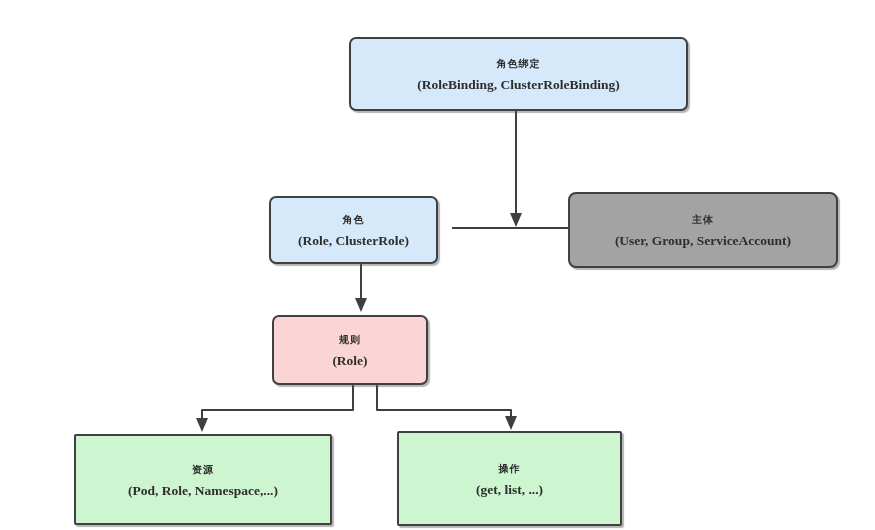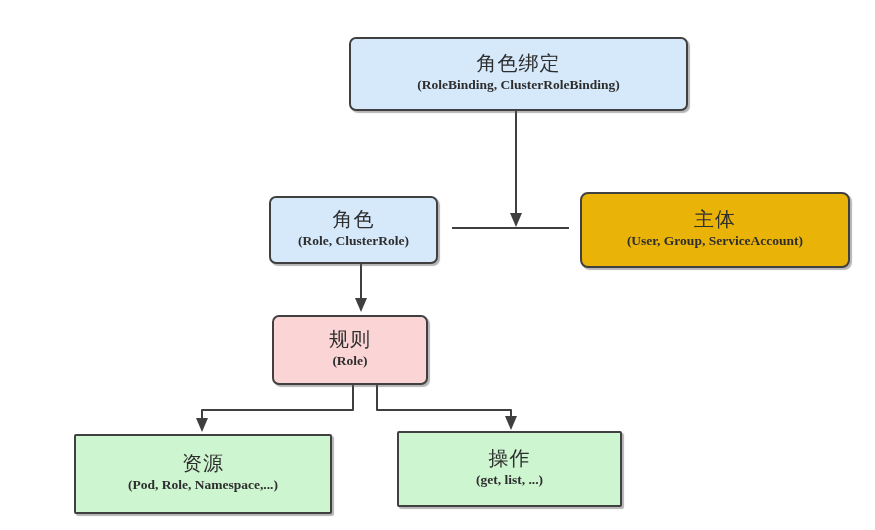--- a/index.html
+++ b/index.html
@@ -32,39 +32,39 @@
     display: flex;
     flex-direction: column;
     justify-content: center;
     align-items: center;
     text-align: center;
     color: #2e2e2e;
     font-weight: bold;
     box-shadow: 2px 2px 1px rgba(90, 90, 90, 0.45);
   }
   .node .title {
-    font-size: 20px;
+    font-size: 10px;
     line-height: 21px;
     font-family: "DejaVu Sans", "Liberation Sans", sans-serif;
-    font-weight: normal;
+    font-weight: bold;
     letter-spacing: 1px;
   }
   .node .subtitle {
     font-size: 13.5px;
     line-height: 21px;
     font-family: Liberation Serif, serif;
     font-weight: bold;
     white-space: nowrap;
   }
   .node-role-binding { left: 349px; top: 37px;  width: 339px; height: 74px; background: #d6e9fb; border-radius: 7px; }
   .node-role         { left: 269px; top: 196px; width: 169px; height: 68px; background: #d6e9fb; border-radius: 7px; }
-  .node-subject      { left: 568px; top: 192px; width: 270px; height: 76px; background: #eab308; border-radius: 8px; margin-left: 12px; }
+  .node-subject      { left: 568px; top: 192px; width: 270px; height: 76px; background: #a3a3a3; border-radius: 8px; }
   .node-rule         { left: 272px; top: 315px; width: 156px; height: 70px; background: #fbd5d5; border-radius: 7px; }
-  .node-resource     { left: 74px;  top: 434px; width: 258px; height: 80px; background: #cdf5d0; border-radius: 2px; }
-  .node-action       { left: 397px; top: 431px; width: 225px; height: 76px; background: #cdf5d0; border-radius: 2px; }
+  .node-resource     { left: 74px;  top: 434px; width: 258px; height: 91px; background: #cdf5d0; border-radius: 2px; }
+  .node-action       { left: 397px; top: 431px; width: 225px; height: 95px; background: #cdf5d0; border-radius: 2px; }
 </style>
 </head>
 <body>
 
 <div class="canvas">
 
   <svg class="connectors" viewBox="0 0 875 530" xmlns="http://www.w3.org/2000/svg">
 
     <g>
       <path class="edge-line" d="M516 111 L516 214"></path>

